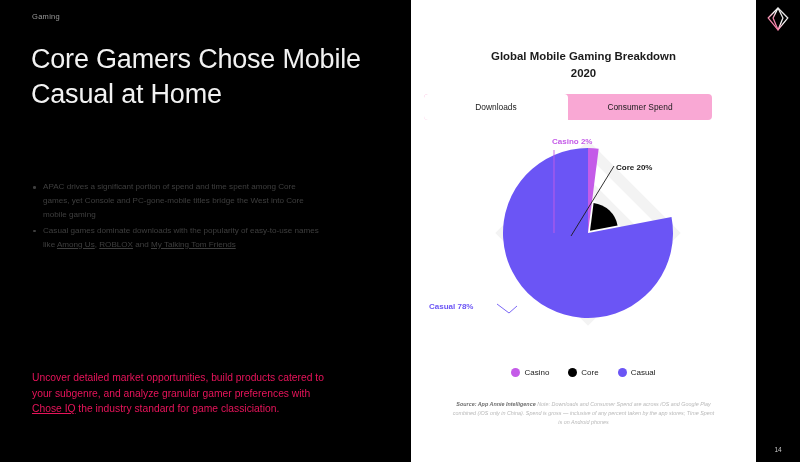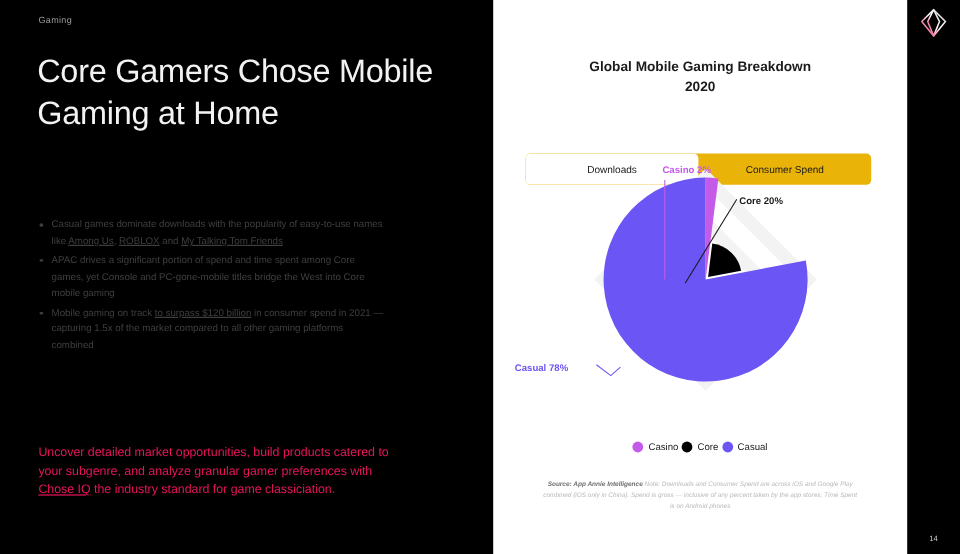--- a/index.html
+++ b/index.html
@@ -96,27 +96,26 @@
     left: 0; top: 48px;
     width: 345px;
     text-align: center;
     font-size: 11.4px;
     font-weight: bold;
     color: #1b1b1b;
     line-height: 1.45;
   }
   #tabs {
     position: absolute;
-    left: 27px; top: 94px;
+    left: 13px; top: 94px;
     width: 288px; height: 26px;
-    background: #eab308;
+    background: #f9a8d4;
     border-radius: 4px;
     display: flex;
     overflow: hidden;
-    margin-top: 34px;
   }
   .tab {
     flex: 1;
     display: flex;
     align-items: center;
     justify-content: center;
     font-size: 8.4px;
     color: #1b1b1b;
     cursor: pointer;
   }
@@ -139,21 +138,21 @@
     font-weight: bold;
   }
 
   #legend {
     position: absolute;
     left: 0; top: 368px;
     width: 345px;
     display: flex;
     justify-content: center;
     align-items: center;
-    gap: 3px;
+    gap: 19px;
   }
   .legend-item {
     display: flex;
     align-items: center;
     gap: 4px;
   }
   .legend-dot {
     width: 9px; height: 9px;
     border-radius: 50%;
   }
@@ -208,27 +207,26 @@
 </style>
 </head>
 <body>
 
 <div id="slide">
 
   <div id="left-panel">
 
     <div id="eyebrow">Gaming</div>
 
-    <div id="headline">Core Gamers Chose Mobile Gaming at Home</div>
+    <div id="headline">Core Gamers Chose Mobile Casual at Home</div>
 
 
     <ul id="bullets">
+        <li><span>APAC drives a significant portion of spend and time spent among Core games, yet Console and PC-gone-mobile titles bridge the West into Core mobile gaming</span></li>
         <li><span>Casual games dominate downloads with the popularity of easy-to-use names like </span><u>Among Us</u><span>, </span><u>ROBLOX</u><span> and </span><u>My Talking Tom Friends</u></li>
-        <li><span>APAC drives a significant portion of spend and time spent among Core games, yet Console and PC-gone-mobile titles bridge the West into Core mobile gaming</span></li>
-        <li><span>Mobile gaming on track </span><u>to surpass $120 billion</u><span> in consumer spend in 2021 — capturing 1.5x of the market compared to all other gaming platforms combined</span></li>
       </ul>
 
     <div id="cta"><span>Uncover detailed market opportunities, build products catered to your subgenre, and analyze granular gamer preferences with </span><u>Chose IQ</u><span> the industry standard for game classiciation.</span></div>
   </div>
 
   <div id="chart-panel">
 
     <div id="chart-title">
       <div>Global Mobile Gaming Breakdown</div>
       <div>2020</div>

